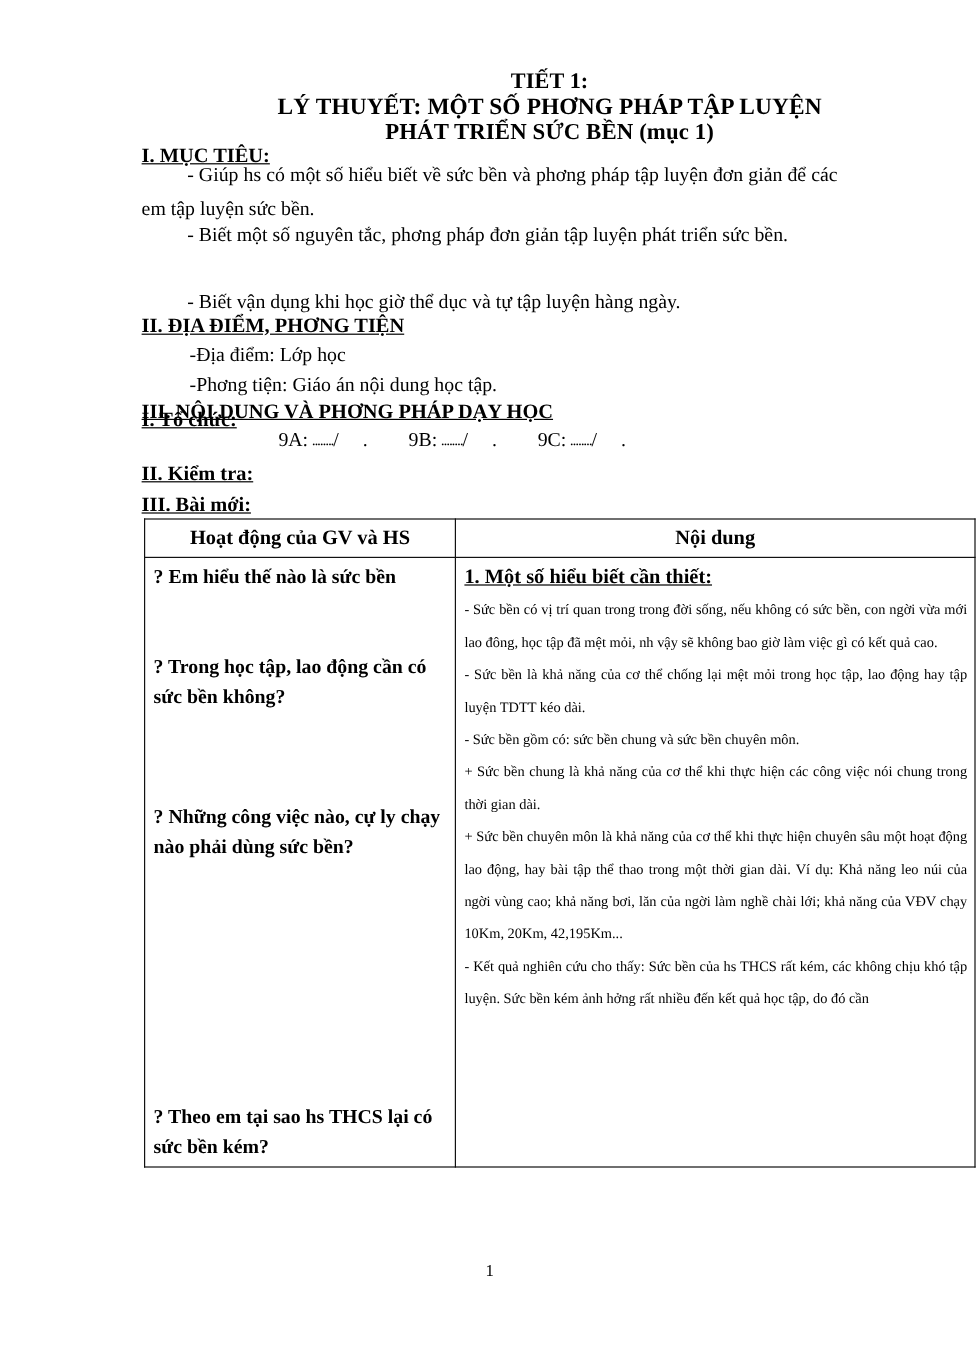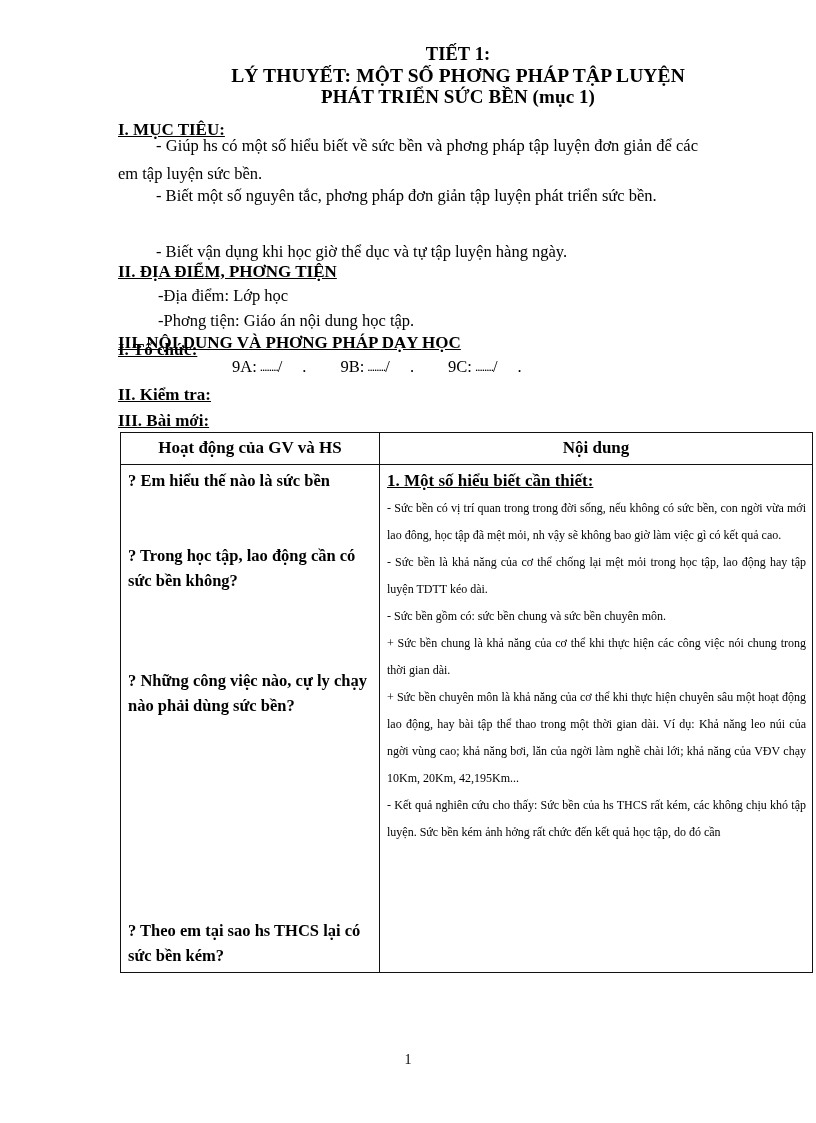--- a/index.html
+++ b/index.html
@@ -17,21 +17,21 @@
     width: 816px;
     height: 1123px;
     background: #ffffff;
     overflow: hidden;
   }
 
   
   .title-block {
     position: absolute;
     left: 120px;
-    top: 44px;
+    top: 58px;
     width: 676px;
     text-align: center;
   }
   .title-line {
     font-weight: bold;
     font-size: 19px;
     line-height: 21px;
     letter-spacing: 0.1px;
     white-space: nowrap;
   }
@@ -213,21 +213,21 @@
         </div>
       </td>
       <td class="col-r">
         <div class="cell-inner">
           <p class="content-head">1. Một số hiểu biết cần thiết:</p>
           <p class="cpara">- Sức bền có vị trí quan trong trong đời sống, nếu không có sức bền, con ngời   vừa mới lao đông, học tập đã mệt mỏi, nh   vậy sẽ không bao giờ làm việc gì có kết quả cao.</p>
           <p class="cpara">- Sức bền là khả năng của cơ thể chống lại mệt mỏi trong học tập, lao động hay tập luyện TDTT kéo dài.</p>
           <p class="cpara">- Sức bền gồm có: sức bền chung và sức bền chuyên môn.</p>
           <p class="cpara">+ Sức bền chung là khả năng của cơ thể khi thực hiện các công việc nói chung trong thời gian dài.</p>
           <p class="cpara">+ Sức bền chuyên môn là khả năng của cơ thể khi thực hiện chuyên sâu một hoạt động lao động, hay bài tập thể thao trong một thời gian dài. Ví dụ: Khả năng leo núi của ngời   vùng cao; khả năng bơi, lăn của ngời   làm nghề chài lới;  khả năng của VĐV chạy 10Km, 20Km, 42,195Km...</p>
-          <p class="cpara">- Kết quả nghiên cứu cho thấy: Sức bền của hs THCS rất kém, các không chịu khó tập luyện. Sức bền kém ảnh hởng   rất chức đến kết quả học tập, do đó cần</p>
+          <p class="cpara">- Kết quả nghiên cứu cho thấy: Sức bền của hs THCS rất kém, các không chịu khó tập luyện. Sức bền kém ảnh hởng   rất nhiều đến kết quả học tập, do đó cần</p>
         </div>
       </td>
     </tr>
   </tbody>
     </table>
 
   <div class="page-num">1</div>
 
 </div>
 

